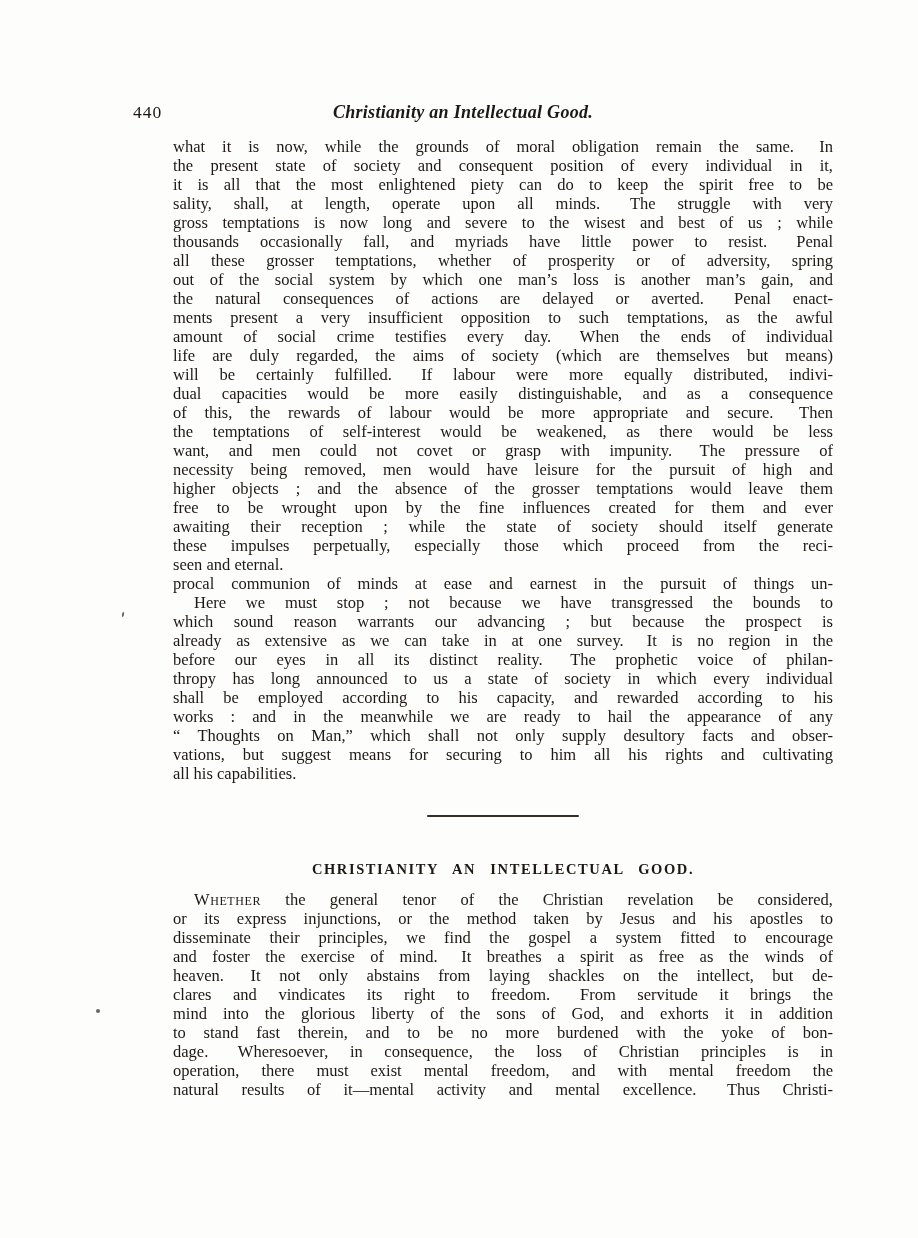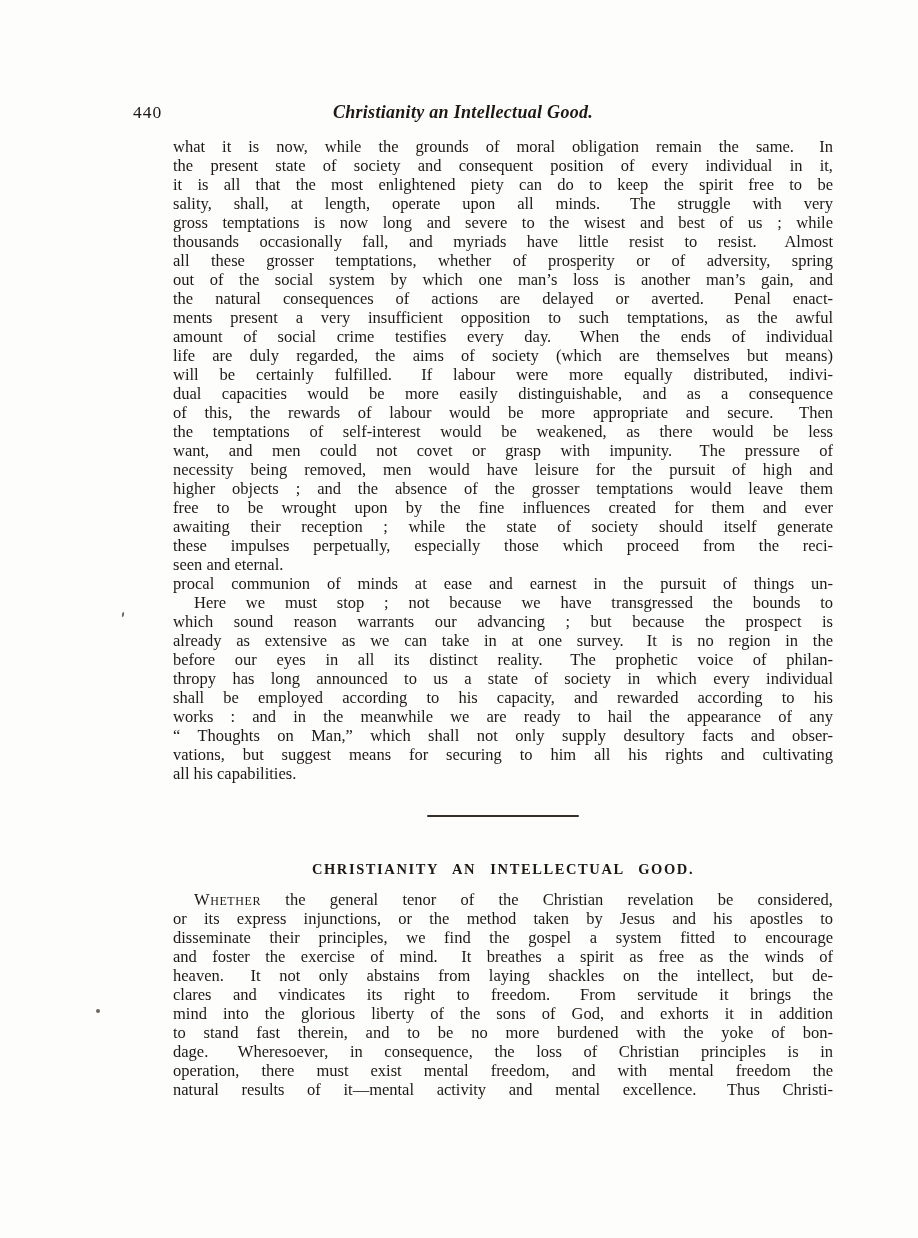--- a/index.html
+++ b/index.html
@@ -92,21 +92,21 @@
 
   <main class="text-block">
 
     <section class="article-1">
         <div class="para">
           <div class="line">what it is now, while the grounds of moral obligation remain the same.  In</div>
           <div class="line">the present state of society and consequent position of every individual in it,</div>
           <div class="line">it is all that the most enlightened piety can do to keep the spirit free to be</div>
           <div class="line">sality, shall, at length, operate upon all minds.  The struggle with very</div>
           <div class="line">gross temptations is now long and severe to the wisest and best of us ; while</div>
-          <div class="line">thousands occasionally fall, and myriads have little resist to resist.  Almost</div>
+          <div class="line">thousands occasionally fall, and myriads have little power to resist.  Penal</div>
           <div class="line">all these grosser temptations, whether of prosperity or of adversity, spring</div>
           <div class="line">out of the social system by which one man’s loss is another man’s gain, and</div>
           <div class="line">the natural consequences of actions are delayed or averted.  Penal enact-</div>
           <div class="line">ments present a very insufficient opposition to such temptations, as the awful</div>
           <div class="line">amount of social crime testifies every day.  When the ends of individual</div>
           <div class="line">life are duly regarded, the aims of society (which are themselves but means)</div>
           <div class="line">will be certainly fulfilled.  If labour were more equally distributed, indivi-</div>
           <div class="line">dual capacities would be more easily distinguishable, and as a consequence</div>
           <div class="line">of this, the rewards of labour would be more appropriate and secure.  Then</div>
           <div class="line">the temptations of self-interest would be weakened, as there would be less</div>

